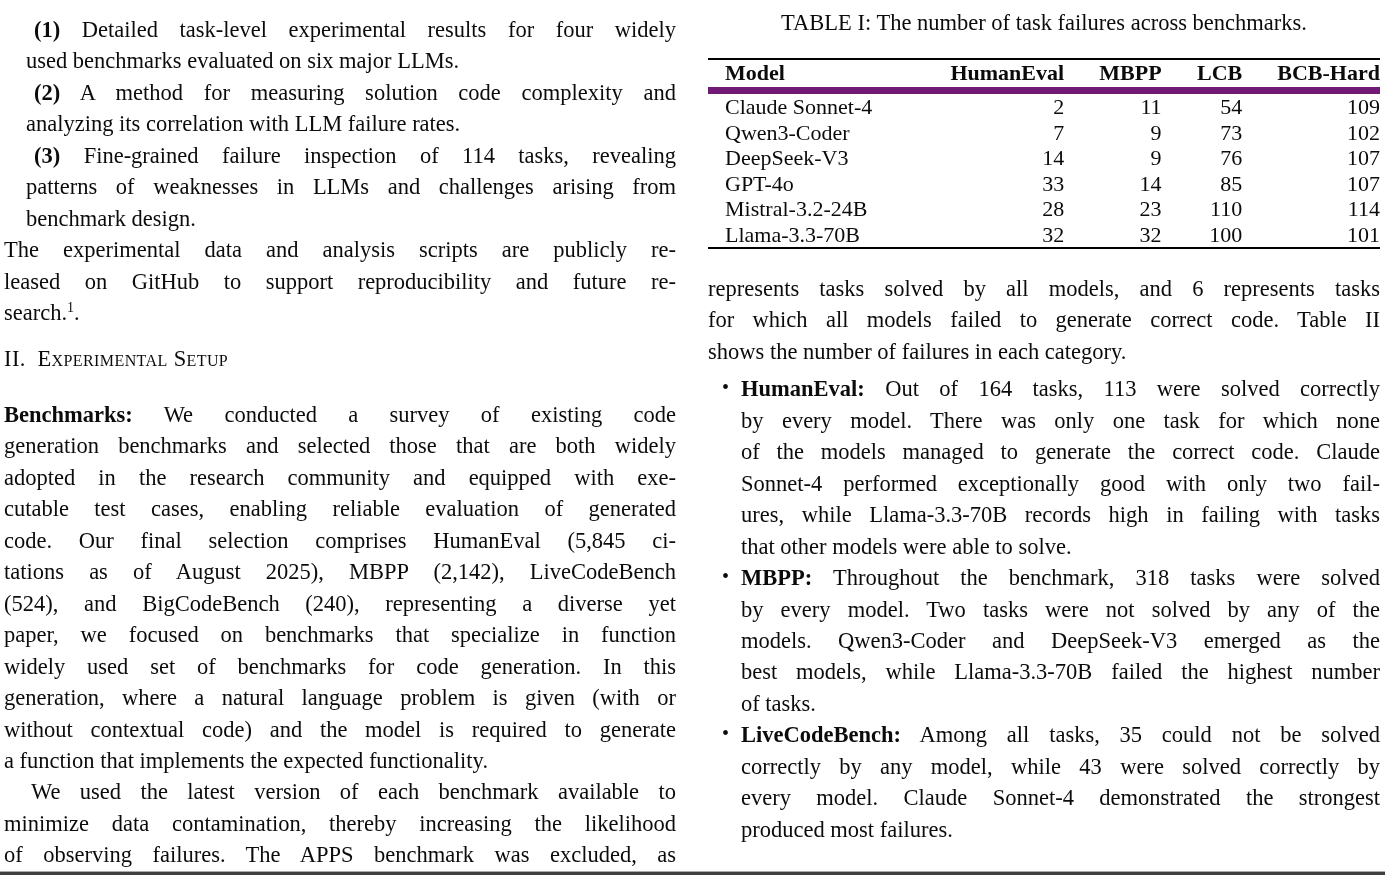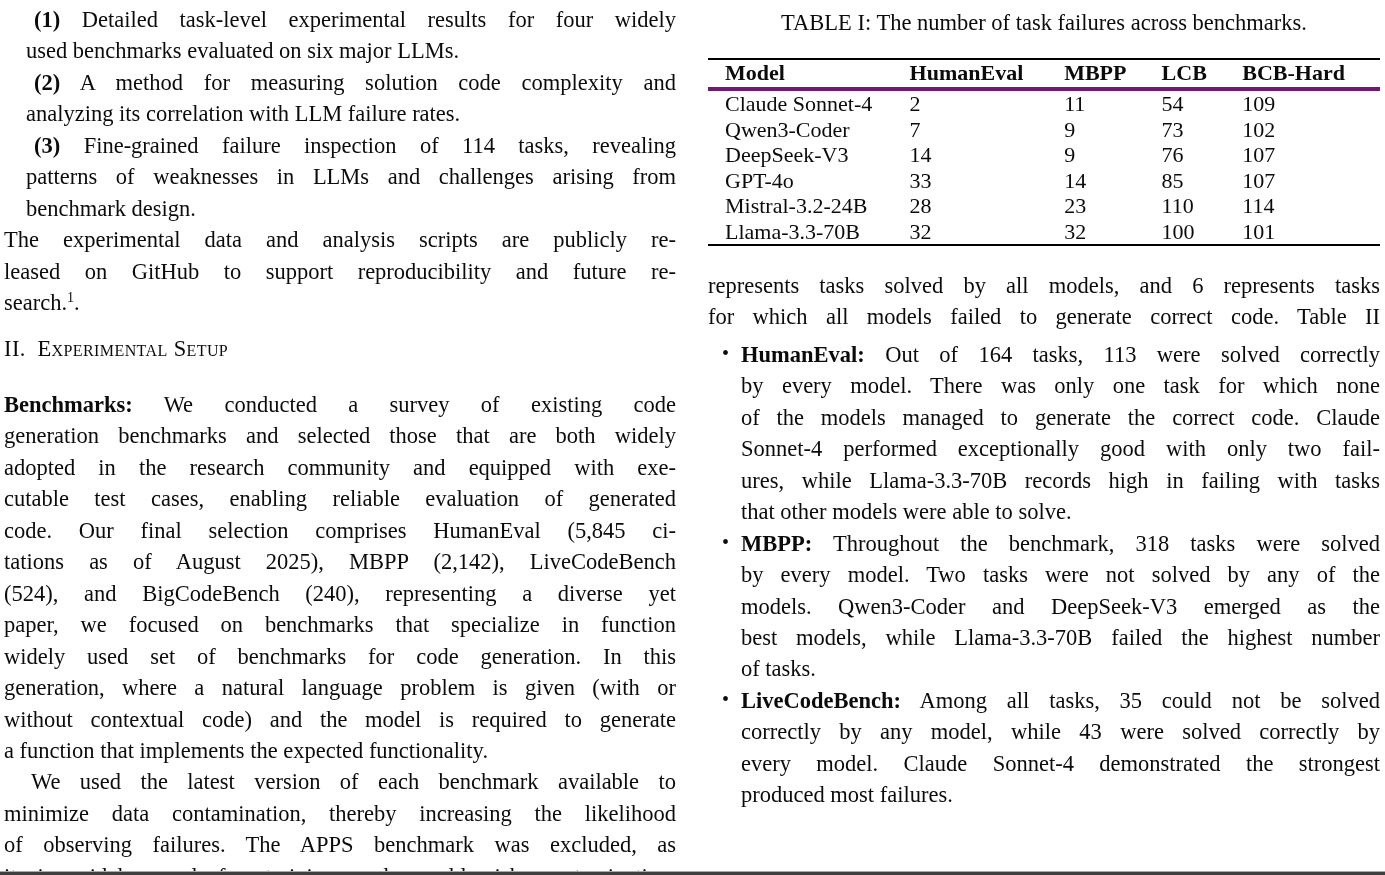--- a/index.html
+++ b/index.html
@@ -4,21 +4,21 @@
 <style>
   html, body { margin: 0; padding: 0; }
   body {
     width: 1385px; height: 875px; overflow: hidden;
     background: #ffffff; color: #0b0b0b;
     font-family: "Liberation Serif", "DejaVu Serif", serif;
     position: relative;
   }
   .page { position: absolute; inset: 0; display: flex; }
   .col { font-size: 22.5px; line-height: 31.45px; }
-  .col-left  { width: 672px; margin-left: 4px;  padding-top: 4px; }
+  .col-left  { width: 672px; margin-left: 4px;  padding-top: 14px; }
   .col-right { width: 672px; margin-left: 32px; padding-top: 8px; }
 
   .ln { text-align: justify; text-align-last: justify; white-space: normal; }
   .ln.last { text-align-last: left; }
   .items { margin-left: 22px; }
   .fl { text-indent: 8px; }
   .pind { text-indent: 27px; }
 
   .section-heading {
     font-size: 22.5px; font-weight: normal; font-variant: small-caps;
@@ -27,25 +27,25 @@
   }
 
   sup.fnmark { font-size: 14px; vertical-align: super; line-height: 0; }
 
   .tbl-caption { text-align: center; line-height: 30px; font-size: 22.5px; }
   table.tbl {
     width: 100%; border-collapse: collapse; margin-top: 20px;
     font-size: 22px; table-layout: fixed;
     border-top: 2px solid #000; border-bottom: 2px solid #000;
   }
-  table.tbl thead tr { border-bottom: 4px solid #701a75; }
+  table.tbl thead tr { border-bottom: 7px solid #701a75; }
   table.tbl th, table.tbl td { padding: 0; line-height: 25.5px; font-weight: normal; }
   table.tbl thead th { font-weight: bold; line-height: 24px; padding: 1px 0 2px 0; }
   table.tbl .c-model { text-align: left; padding-left: 17px; }
-  table.tbl .c-num { text-align: left; }
+  table.tbl .c-num { text-align: right; }
 
   .intro-para { margin-top: 24px; }
 
   .bullets { margin-top: 6px; }
   .bullet-item { position: relative; padding-left: 33px; }
   .blt { position: absolute; left: 14px; top: -1px; font-size: 20px; }
 
   .bottom-edge {
     position: absolute; left: 0; right: 0; bottom: 0; height: 3px;
     background: #3f3f3f; border-top: 1px solid #aaaaaa;
@@ -169,20 +169,21 @@
           <td class="c-num">32</td>
           <td class="c-num">100</td>
           <td class="c-num">101</td>
         </tr>
       </tbody>
     </table>
 
     <div class="intro-para">
       <div class="ln">represents tasks solved by all models, and 6 represents tasks</div>
       <div class="ln">for which all models failed to generate correct code. Table II</div>
+      <div class="ln last">shows the number of failures in each category.</div>
     </div>
 
     <div class="bullets">
 
       <div class="bullet-item">
         <span class="blt">•</span>
         <div class="ln"><b>HumanEval:</b> <span>Out of 164 tasks, 113 were solved correctly</span></div>
         <div class="ln">by every model. There was only one task for which none</div>
         <div class="ln">of the models managed to generate the correct code. Claude</div>
         <div class="ln">Sonnet-4 performed exceptionally good with only two fail-</div>

